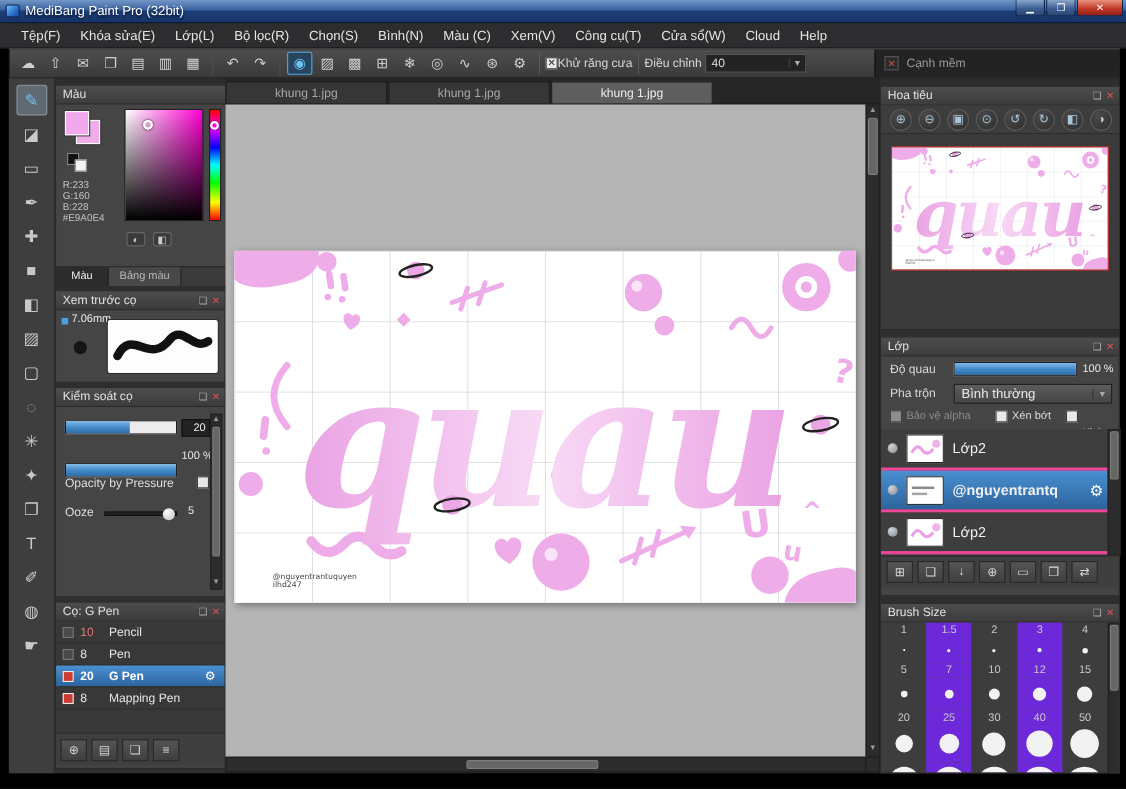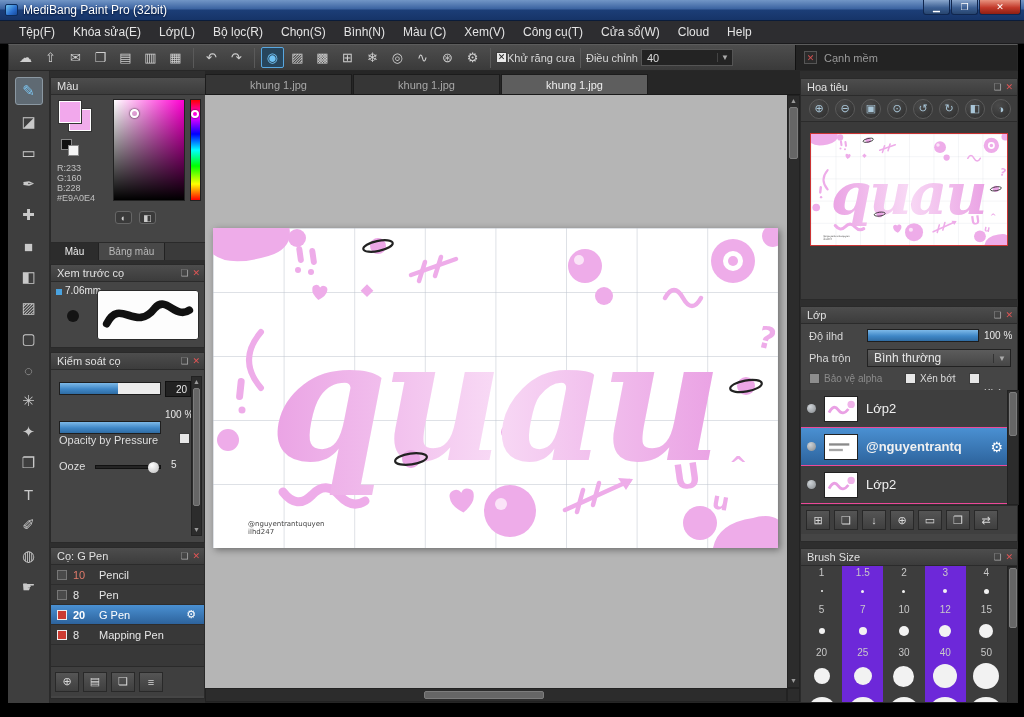--- a/index.html
+++ b/index.html
@@ -52,21 +52,21 @@
 
 .canvasarea{position:absolute;left:205px;top:71px;width:595px;height:632px;background:#262626}
 .tabbar{position:absolute;left:0;top:0;width:595px;height:24px;background:#262626;border-bottom:1px solid #1a1a1a;display:flex;align-items:flex-end}
 .ctab{width:147px;height:20px;background:#363636;border:1px solid #1c1c1c;border-bottom:none;color:#a8a8a8;font-size:11px;display:flex;align-items:center;justify-content:center;margin-right:1px;cursor:pointer}
 .ctab.active{background:#5e5e5e;color:#eee}
 .workspace{position:absolute;left:0;top:24px;width:582px;height:593px;background:#b5b5b5;overflow:hidden}
 .artboard{position:absolute;left:8px;top:133px;width:565px;height:320px;background:#fff;box-shadow:2px 2px 7px rgba(0,0,0,.4)}
 .vscroll{position:absolute;left:582px;top:24px;width:13px;height:593px}
 .hscroll{position:absolute;left:0;top:617px;width:582px;height:14px}
 
-.lrow{height:38px;display:flex;align-items:center;border-bottom:1px solid #ec4899;background:#3e3e3e;padding-left:6px}
+.lrow{height:38px;display:flex;align-items:center;border-bottom:3px solid #ec4899;background:#3e3e3e;padding-left:6px}
 .lrow.sel{background:linear-gradient(#4a90d2,#2d639c)}
 .eyedot{width:9px;height:9px;border-radius:50%;background:radial-gradient(circle at 35% 30%,#cfd4d8,#85898d);margin-right:8px;cursor:pointer}
 .lthumb{width:34px;height:26px;border:1px solid #222;background:#fff;margin-right:8px}
 .lname{font-size:13px;color:#f0f0f0}
 .licon{width:24px;height:20px;background:linear-gradient(#555,#3f3f3f);border:1px solid #292929;color:#d8d8d8;font-size:11px;display:flex;align-items:center;justify-content:center;margin-right:4px;cursor:pointer}
 
 .bscell{display:flex;align-items:center;justify-content:center}
 .bslabel{font-size:10px;color:#c8c8c8}
 .dot{background:#f2f2f2;border-radius:50%}
 .colA{background:#3d3d3d}.colB{background:#6d28d9}
@@ -255,21 +255,21 @@
         <span style="font-size:11px;color:#e6e6e6;margin-left:8px">Pencil</span>
       </div>
       <div style="height:20px;display:flex;align-items:center;border-bottom:1px solid #2d2d2d">
         <span style="width:10px;height:10px;background:#4a4a4a;border:1px solid #777;margin:0 6px"></span>
         <span style="width:18px;font-size:11px;color:#e6e6e6">8</span>
         <span style="font-size:11px;color:#e6e6e6;margin-left:8px">Pen</span>
       </div>
       <div style="height:20px;display:flex;align-items:center;border-bottom:1px solid #2d2d2d;background:linear-gradient(#4a90d2,#2d639c)">
         <span style="width:10px;height:10px;background:#cc3b32;border:1px solid #eee;margin:0 6px"></span>
         <span style="width:18px;font-size:11px;color:#fff;font-weight:bold">20</span>
-        <span style="font-size:11px;color:#fff;font-weight:normal;margin-left:8px;flex:1">G Pen</span>
+        <span style="font-size:11px;color:#fff;font-weight:bold;margin-left:8px;flex:1">G Pen</span>
         <span style="font-size:11px;color:#fff;margin-right:8px">⚙</span>
       </div>
       <div style="height:20px;display:flex;align-items:center;border-bottom:1px solid #2d2d2d">
         <span style="width:10px;height:10px;background:#cc3b32;border:1px solid #eee;margin:0 6px"></span>
         <span style="width:18px;font-size:11px;color:#e6e6e6">8</span>
         <span style="font-size:11px;color:#e6e6e6;margin-left:8px">Mapping Pen</span>
       </div>
     </div>
     <div style="position:relative;height:30px;background:#3f3f3f;border-top:1px solid #2a2a2a;display:flex;align-items:center;padding-left:4px">
       <div class="licon">⊕</div>
@@ -473,21 +473,21 @@
   </div>
 
   <div class="panel" style="left:0;top:235px;width:218px;height:236px">
     <div class="phead">
       <span>Lớp</span>
       <span class="sp"></span>
       <span class="pi">❏</span>
       <span class="px">✕</span>
     </div>
     <div style="position:relative;height:66px">
-      <div class="abs" style="left:8px;top:6px;font-size:11px;color:#d8d8d8">Độ ilhd</div>
+      <div class="abs" style="left:8px;top:6px;font-size:11px;color:#d8d8d8">Độ quau</div>
       <div class="slider abs" style="left:66px;top:5px;width:112px">
           <div class="fill" style="width:100%"></div>
         </div>
       <div class="abs" style="left:183px;top:6px;font-size:10px;color:#e8e8e8">100 %</div>
       <div class="abs" style="left:8px;top:28px;font-size:11px;color:#d8d8d8">Pha trộn</div>
       <div class="abs" style="left:66px;top:25px;width:144px;height:18px;background:linear-gradient(#5c5c5c,#464646);border:1px solid #222;display:flex;align-items:center;padding-left:6px">
         <span style="font-size:12px;color:#e8e8e8">Bình thường</span>
         <span style="margin-left:auto;font-size:8px;color:#aaa;border-left:1px solid #333;padding:0 4px">▼</span>
       </div>
       <span class="cb abs" style="left:8px;top:49px;opacity:.45"></span>

